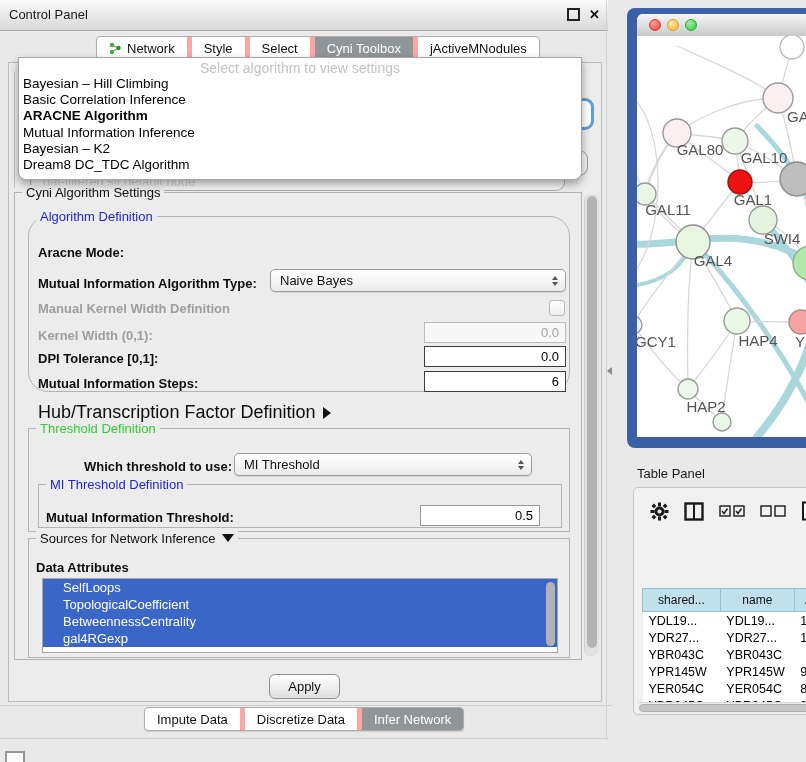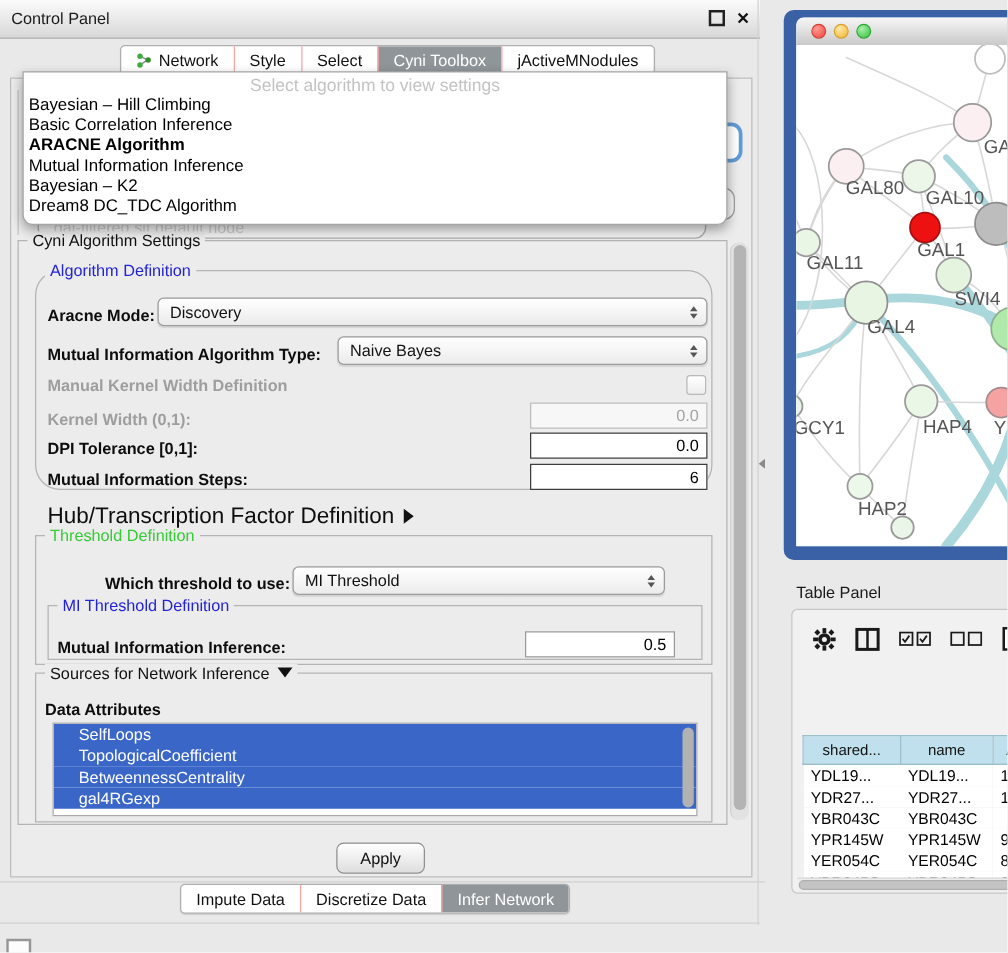--- a/index.html
+++ b/index.html
@@ -11,21 +11,21 @@
   .cp-titlebar{position:absolute;left:0;top:0;width:608px;height:30px;
        background:linear-gradient(#fbfbfb,#d8d8d8);border-bottom:1px solid #a9a9a9;}
   .cp-title{position:absolute;left:9px;top:7px;font-size:13px;color:#1a1a1a;}
   .win-controls{position:absolute;right:8px;top:8px;display:flex;gap:9px;align-items:center;}
   .float-btn{width:9px;height:9px;border:2px solid #222;background:transparent;}
   .close-btn{font-size:13px;font-weight:bold;color:#111;line-height:13px;}
   .tabstrip{position:absolute;display:flex;height:22px;border:1px solid #aeaeae;
        border-radius:4px;background:#fff;overflow:hidden;align-items:stretch;
        box-shadow:0 1px 1px rgba(0,0,0,.12);}
   .tab{display:flex;align-items:center;gap:5px;padding:0 12px;font-size:13px;
-       border-left:1px solid #fca5a5;color:#111;white-space:nowrap;}
+       border-left:5px solid #fca5a5;color:#111;white-space:nowrap;}
   .tab:first-child{border-left:none;}
   .tab.sel{background:#8f9598;color:#fff;}
   #top-tabs{left:96px;top:36px;}
   #bottom-tabs{left:144px;top:707px;}
   .cp-body{position:absolute;left:8px;top:62px;width:592px;height:638px;
        border:1px solid #bdbdbd;background:#ececec;}
   
   .frag{position:absolute;z-index:1;}
   #frag-vline{left:14px;top:72px;width:1px;height:116px;background:#c4c4c4;}
   #frag-combo-blue{left:556px;top:98px;width:32px;height:26px;border:3px solid #619bd6;
@@ -189,27 +189,20 @@
 
     <div class="grp" style="left:14px;top:192px;width:566px;height:466px;">
       <span class="legend">Cyni Algorithm Settings</span>
     </div>
 
     <div class="grp" style="left:28px;top:216px;width:540px;height:174px;border-radius:20px;">
       <span class="legend blue">Algorithm Definition</span>
     </div>
 
     <span class="lbl" style="left:38px;top:245px;">Aracne Mode:</span>
-    <div class="combo" style="left:126px;top:238px;width:440px;height:23px;">
-      <span>Discovery</span>
-      <span class="arrows">
-          <span class="arr-up"></span>
-          <span class="arr-dn"></span>
-        </span>
-    </div>
 
     <span class="lbl" style="left:38px;top:276px;">Mutual Information Algorithm Type:</span>
     <div class="combo" style="left:270px;top:269px;width:296px;height:23px;">
       <span>Naive Bayes</span>
       <span class="arrows">
           <span class="arr-up"></span>
           <span class="arr-dn"></span>
         </span>
     </div>
 
@@ -234,21 +227,21 @@
     <div class="combo" style="left:234px;top:453px;width:298px;height:23px;">
       <span>MI Threshold</span>
       <span class="arrows">
           <span class="arr-up"></span>
           <span class="arr-dn"></span>
         </span>
     </div>
     <div class="grp" style="left:38px;top:484px;width:522px;height:42px;">
       <span class="legend blue">MI Threshold Definition</span>
     </div>
-    <span class="lbl" style="left:46px;top:510px;">Mutual Information Inference:</span>
+    <span class="lbl" style="left:46px;top:510px;">Mutual Information Threshold:</span>
     <div class="field" style="left:420px;top:505px;width:120px;height:21px;">0.5</div>
 
     <div class="grp" style="left:28px;top:538px;width:540px;height:118px;">
       <span class="legend"><span>Sources for Network Inference</span><span class="tri-down"></span></span>
     </div>
     <span class="lbl" style="left:36px;top:560px;">Data Attributes</span>
     <div id="attr-list">
       <div id="attr-items">
           <div class="attr-item" style="background: rgb(58, 102, 200);">SelfLoops</div>
           <div class="attr-item" style="background: rgb(58, 102, 200);">TopologicalCoefficient</div>

